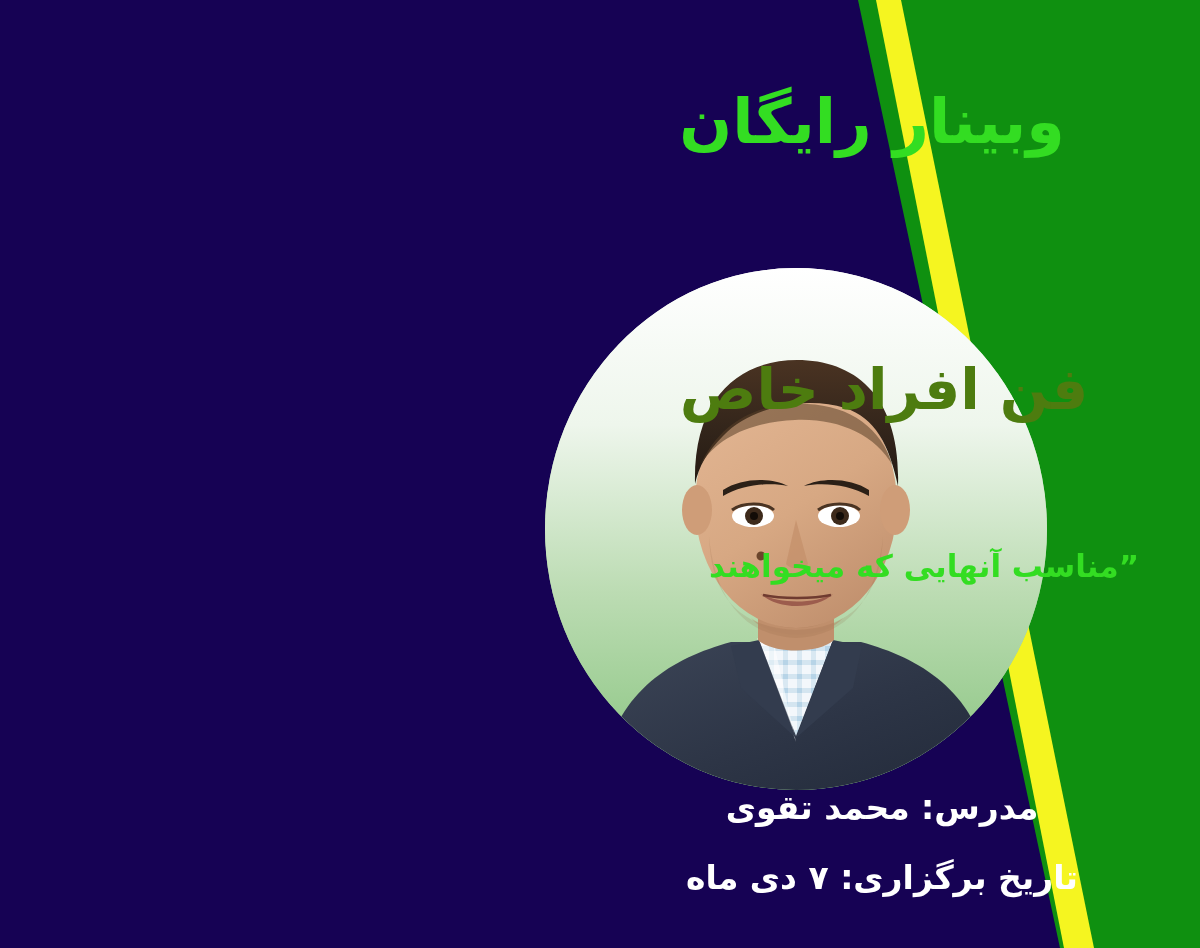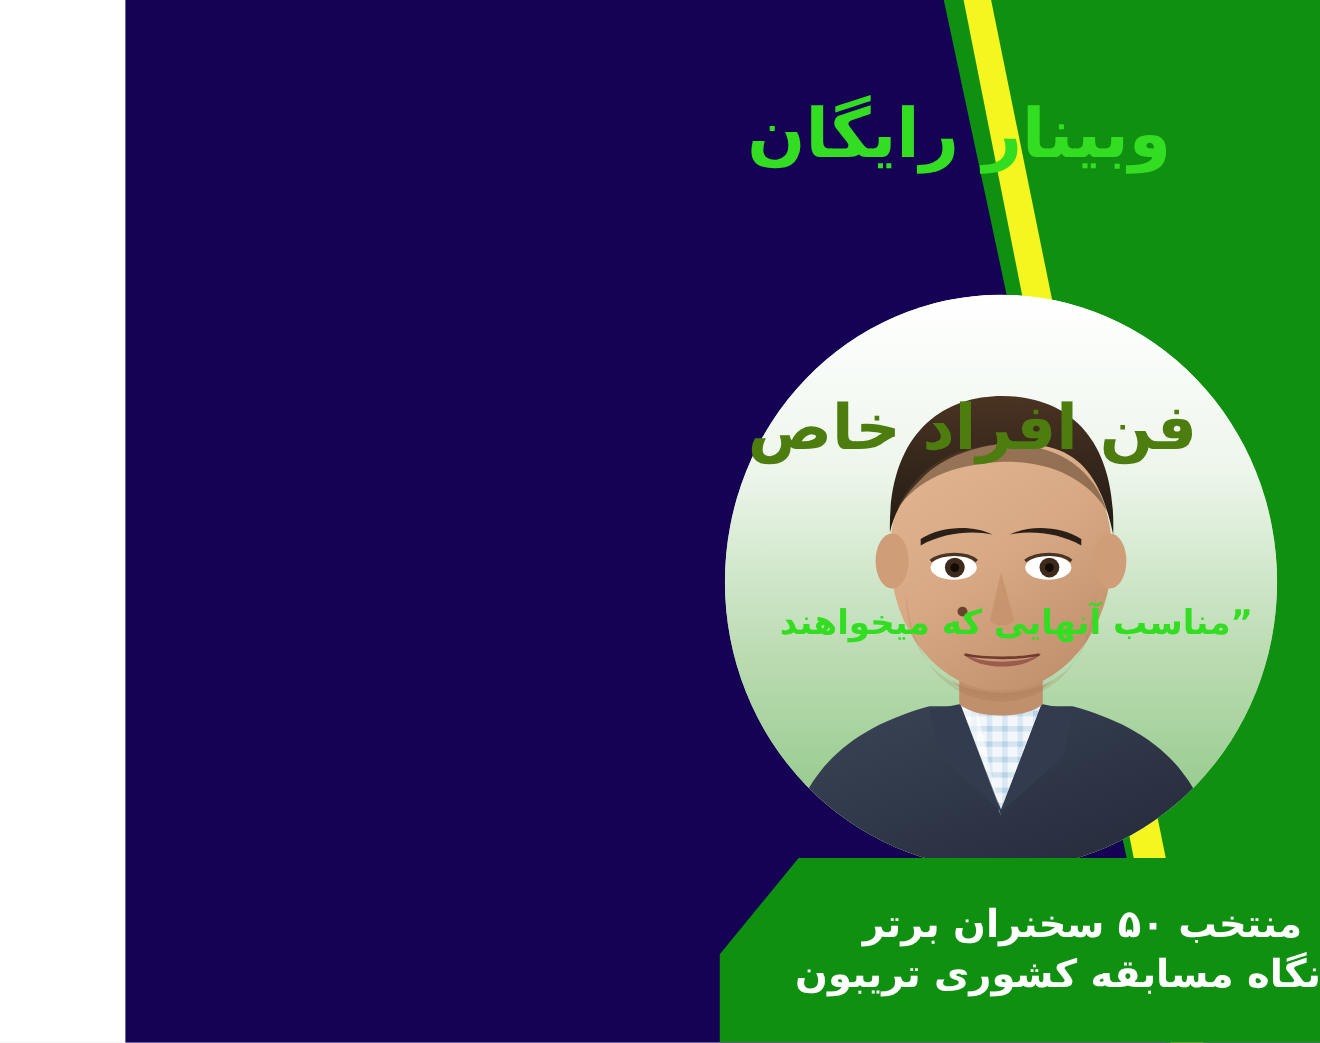--- a/index.html
+++ b/index.html
@@ -3,21 +3,21 @@
 <meta charset="utf-8">
 <title>Webinar Poster</title>
 <style>
   html, body {
     margin: 0;
     padding: 0;
     background: #ffffff;
   }
   .poster {
     position: relative;
-    width: 1086px;
+    width: 1200px;
     height: 948px;
     overflow: hidden;
     background: #160254;
     font-family: "DejaVu Sans", "Liberation Sans", sans-serif;
     direction: rtl;
   }
 
   
   .diag-layer {
     position: absolute;
@@ -228,18 +228,14 @@
     <div>
       <span>”</span><span>مناسب آنهایی که میخواهند</span>
     </div>
   </div>
 
   <div class="meta">
     <div class="meta-line">مدرس: محمد تقوی</div>
     <div class="meta-line">تاریخ برگزاری: ۷ دی ماه</div>
   </div>
 
-  <div class="green-panel">
-    <div class="gp-line">منتخب ۵۰ سخنران برتر</div>
-    <div class="gp-line">از نگاه مسابقه کشوری تریبون</div>
-  </div>
 
 </div>
 
 </body></html>

